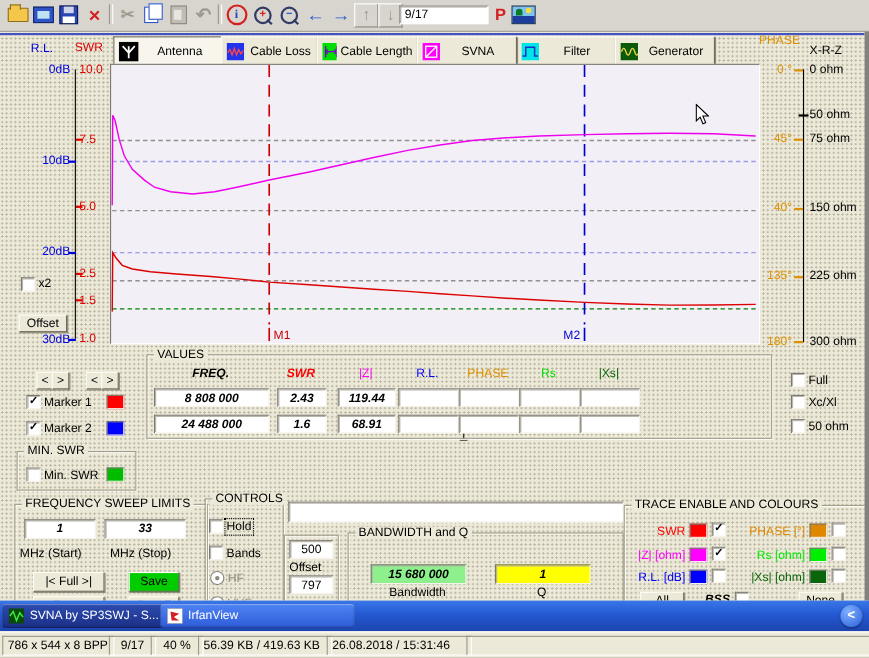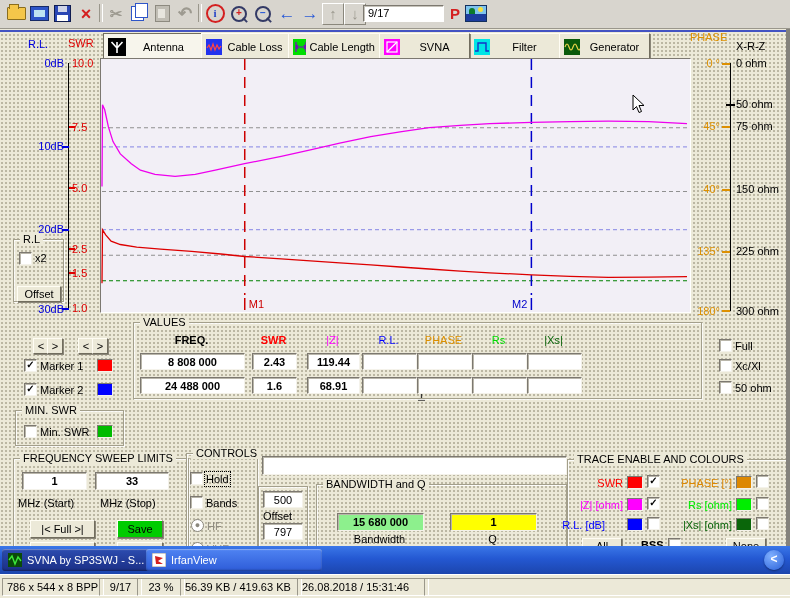--- a/index.html
+++ b/index.html
@@ -35,21 +35,21 @@
              padding:1px 0 0 4px;font-size:11px;}
   .wallic{width:20px;height:15px;border:1px solid #14305e;background:linear-gradient(#7ec4ee 55%,#1c3c9e 55%);position:relative;}
   .wallic:before{content:"";position:absolute;left:3px;top:2px;width:6px;height:6px;background:#0c7a2c;border-radius:50% 50% 0 0;}
   .wallic:after{content:"";position:absolute;right:3px;top:1px;width:5px;height:5px;background:#f6e13c;border-radius:50%;}
   
   .image-area{position:absolute;left:0;top:29px;width:786px;height:517px;overflow:hidden;background:#ece9d8;
       background-image:radial-gradient(circle,rgba(148,142,120,.55) .8px,transparent .95px);background-size:4px 4px;}
   .rightgap{position:absolute;left:786px;top:29px;width:4px;height:517px;background:#84827c;}
   .topline{position:absolute;left:0;top:1px;width:786px;height:2px;background:#4353c2;}
   .lbl{position:absolute;line-height:12px;}
-  .b{font-weight:bold;}
+  .b{font-weight:bold;font-style:italic;}
   .red{color:#e00000;} .blue{color:#0000e0;} .magc{color:#ff00ff;} .org{color:#dd9000;}
   .tr{text-align:right;} .tc{text-align:center;}
   
   .tab{position:absolute;top:4px;height:25px;background:#ece9d8;border:1px solid;
        border-color:#fffdf4 #716d5e #716d5e #fffdf4;box-shadow:1px 1px 0 #8a8678;
        display:flex;align-items:center;}
   .tab.active{background:#f7f5ec;border-color:#716d5e #fffdf4 #fffdf4 #716d5e;box-shadow:none;}
   .tab .ticn{margin-left:4px;}
   .tab .tlb{flex:1;text-align:center;padding:0 4px;}
   
@@ -271,23 +271,20 @@
     </div>
 
     <svg style="position:absolute;left:632px;top:65px" width="13" height="20">
       <path d="M1 1 L1 16 L4.5 12.5 L7 18.5 L9.5 17.5 L7 11.5 L12 11.5 Z" fill="#fff" stroke="#000" stroke-width="1"></path>
     </svg>
 
     <svg style="position:absolute;left:417px;top:357px" width="9" height="15">
       <path d="M1 1 H8 M4.5 1 V14 M1 14 H8" stroke="#333" stroke-width="1.3" fill="none"></path>
     </svg>
 
-    <div class="gb" style="left:13px;top:210px;width:49px;height:61px">
-      <span class="lg">R.L</span>
-    </div>
     <span class="cb" style="left:19px;top:223px"></span>
     <span class="lbl" style="left:35px;top:223px">x2</span>
     <div class="btn" style="left:17px;top:257px;width:42px;height:14px">Offset</div>
 
     <div class="btn" style="left:33px;top:309px;width:14px;height:14px">&lt;</div>
     <div class="btn" style="left:47px;top:309px;width:14px;height:14px">&gt;</div>
     <div class="btn" style="left:78px;top:309px;width:14px;height:14px">&lt;</div>
     <div class="btn" style="left:92px;top:309px;width:14px;height:14px">&gt;</div>
     <span class="cb" style="left:24px;top:330px">✓</span>
     <span class="lbl" style="left:40px;top:331px">Marker 1</span>
@@ -386,21 +383,21 @@
     <span class="sw" style="left: 736px; top: 447px; background: rgb(221, 136, 0);"></span>
     <span class="cb" style="left:756px;top:446px"></span>
 
     <span class="lbl tr magc" style="left: 575px; top: 470px; width: 48px; color: rgb(255, 0, 255);">|Z| [ohm]</span>
     <span class="sw" style="left: 627px; top: 469px; background: rgb(255, 0, 255);"></span>
     <span class="cb" style="left:647px;top:468px">✓</span>
     <span class="lbl tr" style="left: 664px; top: 470px; width: 68px; color: rgb(0, 238, 0);">Rs [ohm]</span>
     <span class="sw" style="left: 736px; top: 469px; background: rgb(0, 238, 0);"></span>
     <span class="cb" style="left:756px;top:468px"></span>
 
-    <span class="lbl tr" style="left: 557px; top: 490px; width: 48px; color: rgb(0, 0, 255);">R.L. [dB]</span>
+    <span class="lbl tr" style="left: 575px; top: 490px; width: 48px; color: rgb(0, 0, 255);">R.L. [dB]</span>
     <span class="sw" style="left: 627px; top: 489px; background: rgb(0, 0, 255);"></span>
     <span class="cb" style="left:647px;top:488px"></span>
     <span class="lbl tr" style="left: 664px; top: 490px; width: 68px; color: rgb(10, 102, 10);">|Xs| [ohm]</span>
     <span class="sw" style="left: 736px; top: 489px; background: rgb(10, 102, 10);"></span>
     <span class="cb" style="left:756px;top:488px"></span>
 
     <div class="btn" style="left:582px;top:509px;width:38px;height:15px">All</div>
     <span class="lbl b" style="left:641px;top:510px">BSS</span>
     <span class="cb" style="left:668px;top:509px"></span>
     <div class="btn" style="left:726px;top:509px;width:38px;height:15px">None</div>
@@ -426,21 +423,21 @@
   </div>
 
   <div class="statusbar">
     <div class="seg" style="left:2px;width:92px">
         <span>786 x 544 x 8 BPP</span>
       </div>
     <div class="seg" style="left:99px;width:33px;justify-content:center">
         <span>9/17</span>
       </div>
     <div class="seg" style="left:137px;width:38px;justify-content:center">
-        <span>23 %</span>
+        <span>40 %</span>
       </div>
     <div class="seg" style="left:180px;width:112px">
         <span>56.39 KB / 419.63 KB</span>
       </div>
     <div class="seg" style="left:297px;width:122px">
         <span>26.08.2018 / 15:31:46</span>
       </div>
     <div class="seg" style="left:424px;width:362px"></div>
   </div>
 

